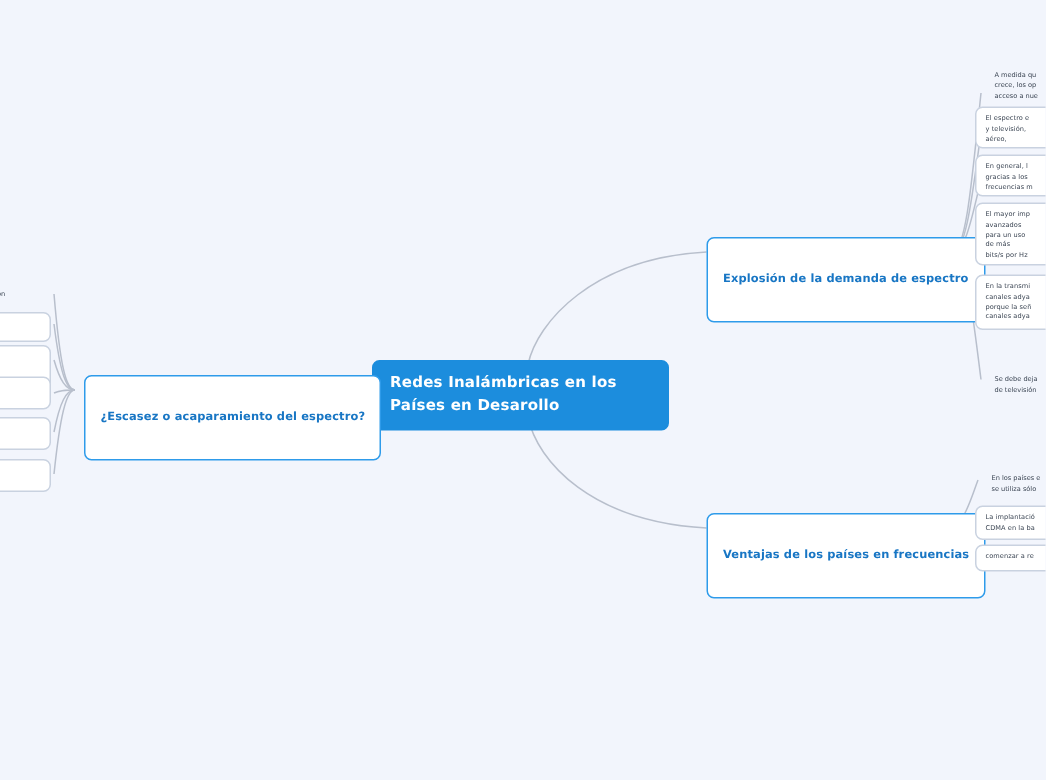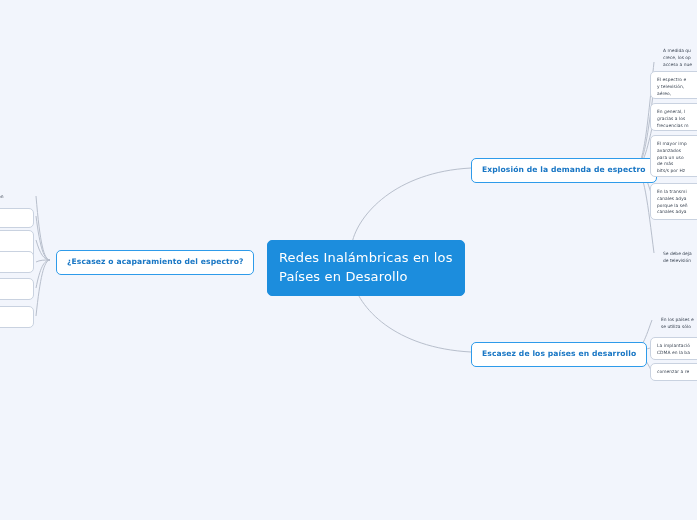--- a/index.html
+++ b/index.html
@@ -38,33 +38,32 @@
     align-items: center;
   }
 
   
   .node-root {
     background: #1c8ddd;
     border: 1px solid #1c8ddd;
     border-radius: 5px;
     padding: 8px 11px;
     color: #ffffff;
-    font-size: 13px;
-    font-weight: normal;
+    font-size: 10px;
+    font-weight: bold;
     line-height: 1.45;
     letter-spacing: 0.15px;
-    margin-left: 19px;
   }
 
   
   .node-branch {
     background: #ffffff;
     border: 1.4px solid #2e9bea;
     border-radius: 5px;
-    padding: 6px 10px;
+    padding: 22px 10px;
     color: #1876c4;
     font-size: 7.6px;
     font-weight: bold;
     line-height: 1.4;
     letter-spacing: 0.1px;
     white-space: nowrap;
   }
 
   
   .node-leaf {
@@ -134,21 +133,21 @@
 
   <div class="node node-root" style="left:248px; top:240px; width:198px;">
     <span class="txt">Redes Inalámbricas en los Países en Desarollo</span>
   </div>
 
   <div class="node node-branch" style="left:471px; top:158px;">
     <span class="txt">Explosión de la demanda de espectro</span>
   </div>
 
   <div class="node node-branch" style="left:471px; top:342px;">
-    <span class="txt">Escasez de los países en desarrollo</span>
+    <span class="txt">Ventajas de los países en frecuencias</span>
   </div>
 
   <div class="node node-branch" style="left:56px; top:250px;">
     <span class="txt">¿Escasez o acaparamiento del espectro?</span>
   </div>
 
   <div class="node node-leaf-bare" style="left:656px; top:42px; width:56px; height:26px;">
     <span class="txt">A medida qu
 crece, los op
 acceso a nue</span>

